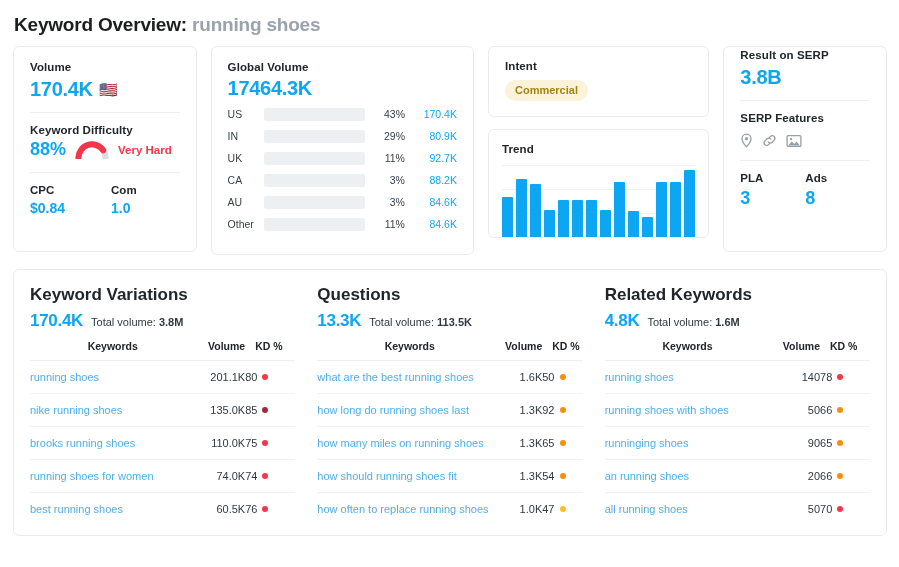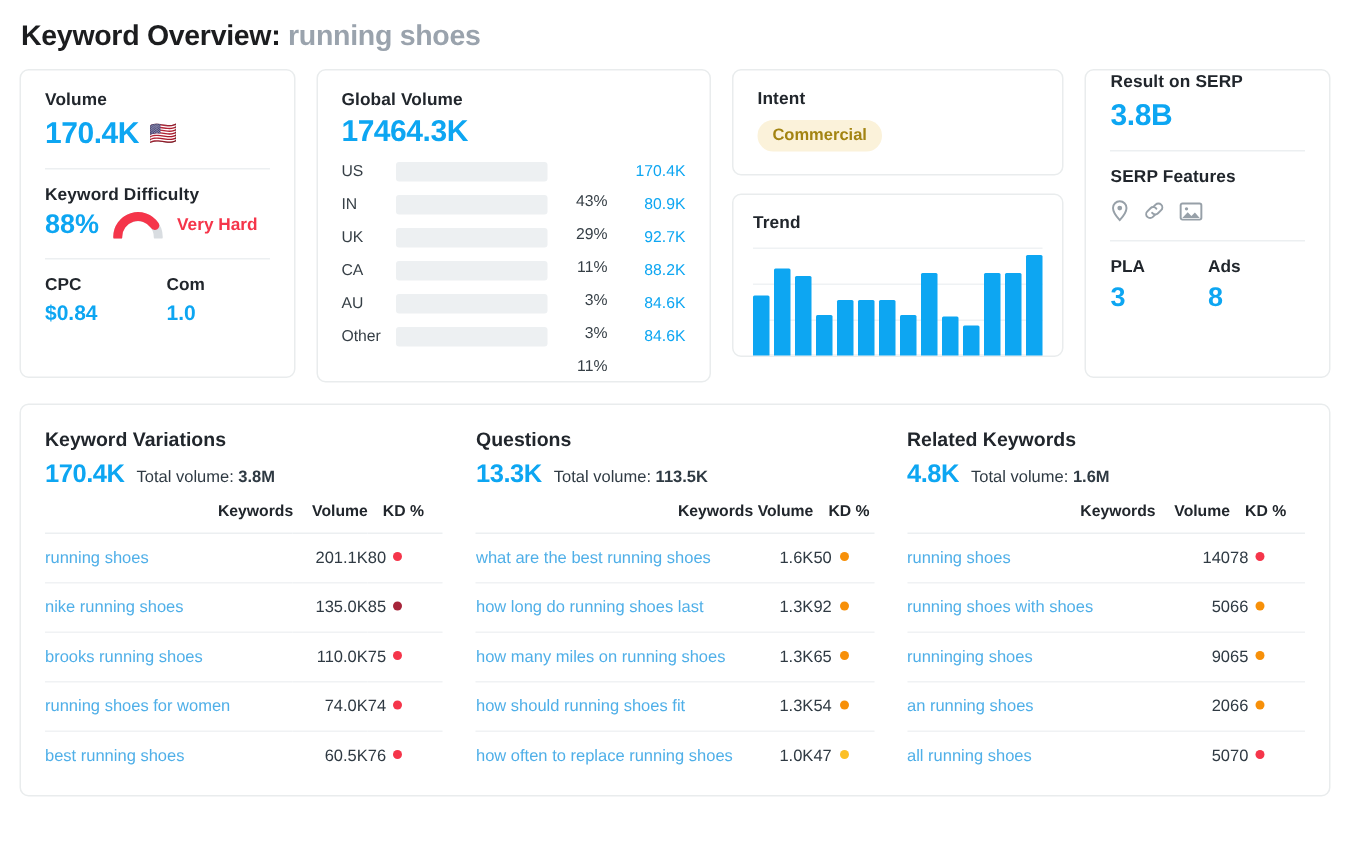--- a/index.html
+++ b/index.html
@@ -149,21 +149,20 @@
     background: #0da6f2;
     border-radius: 2px;
   }
   .gv-pct {
     width: 30px;
     text-align: right;
     color: #363f46;
     font-size: 10.5px;
     flex: none;
     margin-right: 10px;
-    margin-top: 20px;
   }
   .gv-vol {
     width: 42px;
     text-align: right;
     color: #0da6f2;
     font-size: 10.5px;
     flex: none;
   }
 
   
@@ -249,21 +248,21 @@
     padding: 15px 16px 10px 16px;
     gap: 0;
   }
   .kwcol {
     flex: 1;
     padding-right: 22px;
     box-sizing: border-box;
   }
   .kwcol:last-child { padding-right: 0; }
   .kw-head-title {
-    font-size: 13px;
+    font-size: 17px;
     font-weight: bold;
     color: #21262c;
   }
   .kw-sum {
     display: flex;
     align-items: baseline;
     gap: 8px;
     margin-top: 6px;
   }
   .kw-sum .num {
@@ -279,21 +278,21 @@
   .kw-sum .tot b { font-weight: bold; }
   table.kwtable {
     width: 100%;
     border-collapse: collapse;
     margin-top: 9px;
   }
   table.kwtable th {
     font-size: 10.5px;
     font-weight: bold;
     color: #21262c;
-    text-align: right;
+    text-align: center;
     padding: 0 0 8px 0;
     border-bottom: 1px solid #eceff1;
   }
   table.kwtable th.r, table.kwtable td.r { text-align: right; }
   table.kwtable th.kdh { text-align: left; padding-left: 10px; }
   table.kwtable td {
     font-size: 11px;
     padding: 10px 0 10px 0;
     border-bottom: 1px solid #f0f2f4;
     white-space: nowrap;

